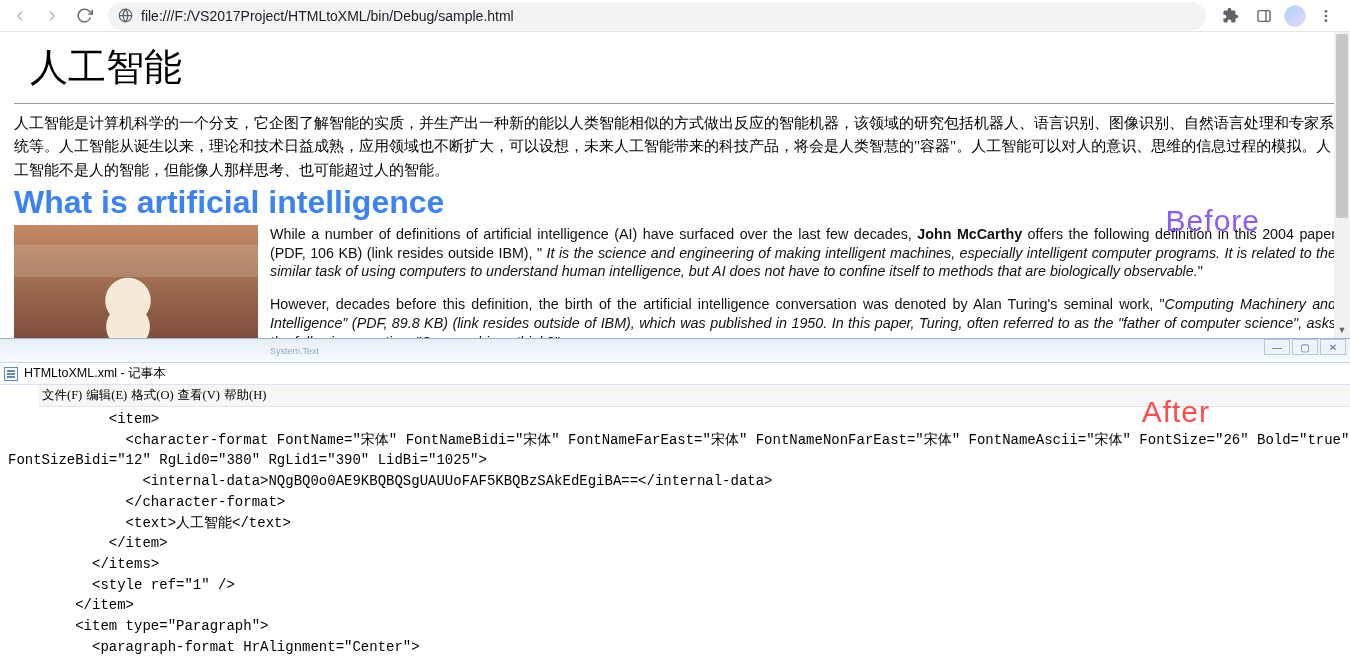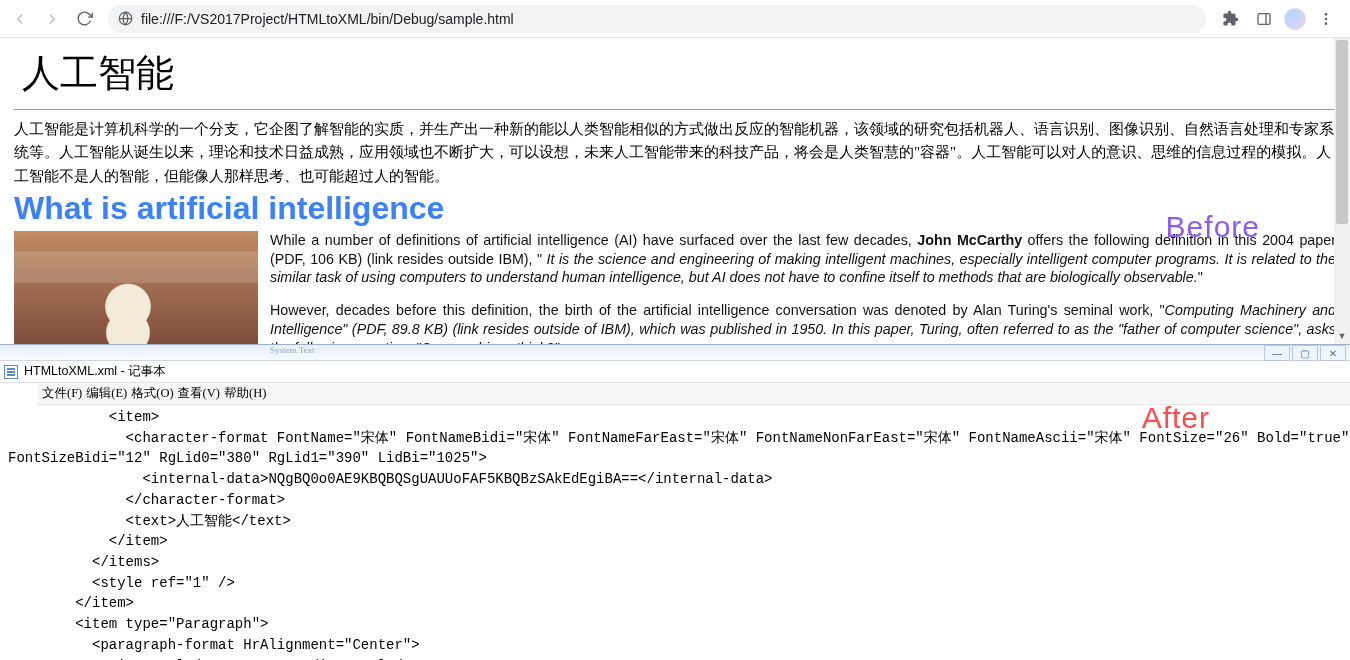--- a/index.html
+++ b/index.html
@@ -1,50 +1,50 @@
 <!DOCTYPE html>
 <html><head>
 <meta charset="utf-8">
 <style>
   * { box-sizing: border-box; }
   html,body { margin:0; padding:0; font-family: Arial, "Microsoft YaHei", sans-serif; background:#fff; width:1350px; height:660px; overflow:hidden; }
   
   
-  .browser-bar { display:flex; align-items:center; height:38px; background:#fff; border-bottom:1px solid #e4e4e4; padding:0 6px; gap:4px; }
+  .browser-bar { display:flex; align-items:center; height:32px; background:#fff; border-bottom:1px solid #e4e4e4; padding:0 6px; gap:4px; }
   .nav-btn { width:28px; height:28px; display:flex; align-items:center; justify-content:center; border-radius:50%; color:#5f6368; }
   .nav-btn.disabled { color:#bdbdbd; }
   .omnibox { flex:1; height:28px; background:#f1f3f4; border-radius:14px; display:flex; align-items:center; padding:0 10px; margin:0 6px; color:#202124; font-size:14px; gap:8px; }
   .omnibox .globe { color:#5f6368; display:flex; }
   .right-icons { display:flex; align-items:center; gap:6px; padding-right:4px; }
   .right-icons .ext-icon { width:28px;height:28px;display:flex;align-items:center;justify-content:center;color:#5f6368;}
   .avatar { width:22px;height:22px;border-radius:50%; background:linear-gradient(135deg,#a6d8ff,#e9d3ff); border:1px solid #ddd;}
   
   
   .page { position:relative; height:306px; overflow:hidden; padding:6px 14px 0 14px; }
-  .page h1 { font-family:"SimSun","宋体",serif; font-weight:400; font-size:38px; margin:4px 0 10px 8px; }
+  .page h1 { font-family:"SimSun","宋体",serif; font-weight:400; font-size:38px; margin:4px 0 10px 16px; }
   .page hr { border:none; border-top:1px solid #999; margin:2px 0 8px 0;}
   .cn-para { font-family:"SimSun","宋体",serif; font-size:15px; line-height:1.55; margin:0 0 2px 0; text-align:left; white-space:normal; }
   .cn-para.first { text-indent:2.5em; }
   .page h2 { color:#3b82f6; font-family:Arial,sans-serif; font-weight:700; font-size:32px; margin:2px 0 4px 0;}
   .article { display:flex; gap:12px; }
   .article .img { width:244px; height:120px; flex:none; background:linear-gradient(#c28b63,#7b4a3a); position:relative; overflow:hidden;}
   .article .img::before { content:""; position:absolute; top:20px; left:0; right:0; height:32px; background:rgba(255,255,255,0.15);}
   .article .img::after { content:""; position:absolute; bottom:6px; left:36%; width:52px; height:62px; background:radial-gradient(circle at 50% 38%, #f3ead8 48%, transparent 50%), radial-gradient(circle at 50% 80%, #f3ead8 38%, transparent 40%); }
   .article .txt { flex:1; font-family:Arial,sans-serif; font-size:14.3px; text-align:justify; line-height:1.32; color:#111; }
   .article .txt em { font-style:italic; }
   .article .txt .p2 { margin-top:14px;}
   .before-label { position:absolute; top:172px; right:90px; font-family:Helvetica,Arial,sans-serif; font-size:30px; color:#8b5cf6; letter-spacing:1px;}
   .scrollbar-v { position:absolute; top:0; right:0; width:16px; height:100%; background:#f1f1f1;}
   .scrollbar-v .thumb { position:absolute; top:2px; left:2px; right:2px; height:60%; background:#c7c7c7; border-radius:2px;}
   .scrollbar-v .arrow { position:absolute; left:0; width:100%; height:16px; display:flex; align-items:center; justify-content:center; color:#666; font-size:9px;}
   .scrollbar-v .arrow.up{top:0;} .scrollbar-v .arrow.dn{bottom:0;}
   
   
   .notepad { position:relative; height:320px; border-top:1px solid #9db2ce; }
-  .np-blur { height:16px; background:linear-gradient(#e6eef7,#f7fbff); border-bottom:1px solid #ccd7e6; display:flex; align-items:flex-start; padding-left:270px; gap:10px; font-size:9px; color:#8fa8c6;font-family:Liberation Serif, serif;}
+  .np-blur { height:24px; background:linear-gradient(#e6eef7,#f7fbff); border-bottom:1px solid #ccd7e6; display:flex; align-items:center; padding-left:270px; gap:10px; font-size:9px; color:#8fa8c6;}
   .np-title { height:22px; background:#fff; display:flex; align-items:center; padding:0 4px; gap:6px; border-bottom:1px solid #dce3ee; font-size:12.5px; }
   .np-title .np-icon { width:14px; height:14px; background:#fff; border:1px solid #5b8bc3; position:relative; }
   .np-title .np-icon::after{content:"";position:absolute;top:2px;left:2px;right:2px;height:2px;background:#5b8bc3;box-shadow:0 3px 0 #5b8bc3,0 6px 0 #5b8bc3;}
   .np-winbtns { position:absolute; right:4px; top:0; display:flex; gap:2px;}
   .np-winbtns span{ width:26px;height:16px;border:1px solid #b9c8dd;background:#eef4fb;font-size:10px;display:flex;align-items:center;justify-content:center;color:#4c6b93;}
   .np-menu { height:22px; background:#f6f6f6; border-bottom:1px solid #e6e6e6; display:flex; align-items:center; gap:4px; padding:0 4px; font-size:12.5px; font-family:"Microsoft YaHei","SimSun";margin-left:38px; }
   .np-body { position:relative; height:264px; background:#fff; font-family:"SimSun","宋体","Courier New",monospace; font-size:14px; line-height:1.48; padding:2px 4px 2px 8px; white-space:pre; overflow:hidden;}
   .after-label { position:absolute; top:56px; right:140px; font-family:Liberation Sans, sans-serif; font-size:30px; color:#ff4d4d; letter-spacing:1px;}
 </style>
 </head>

